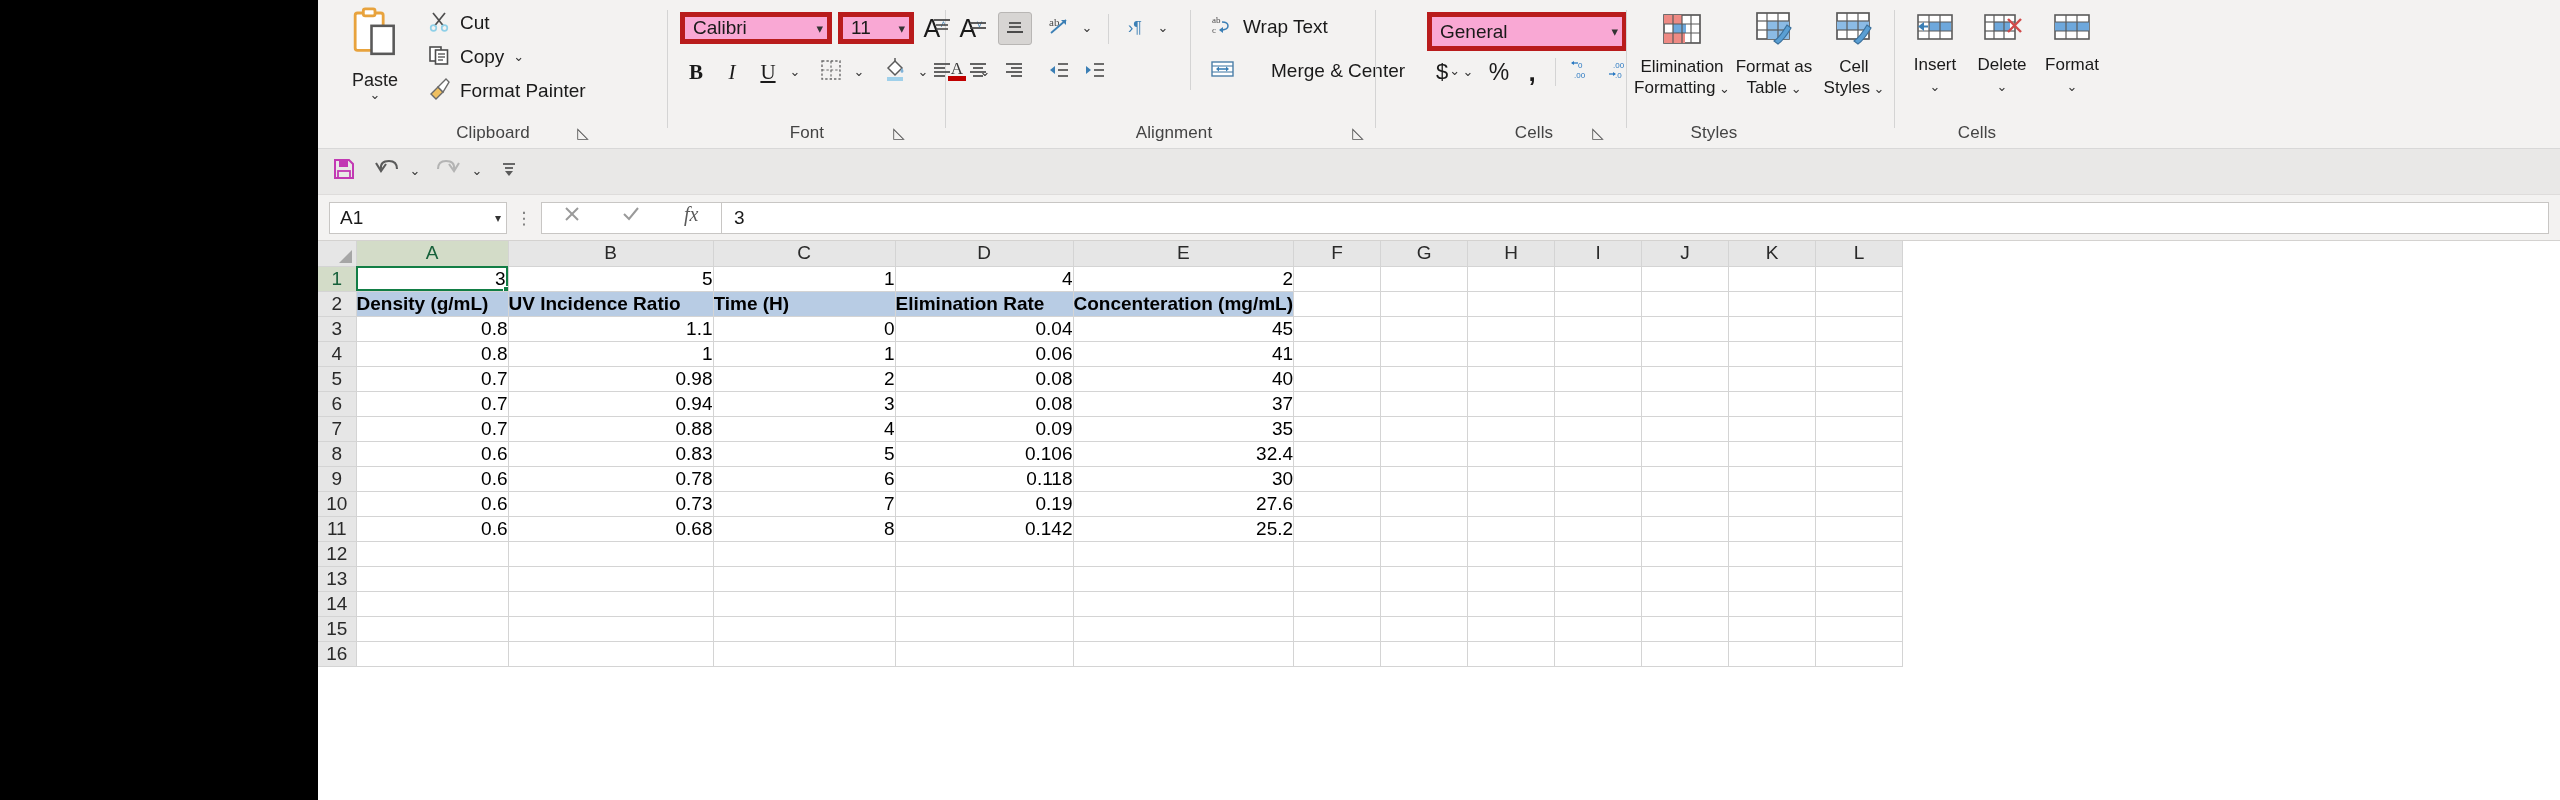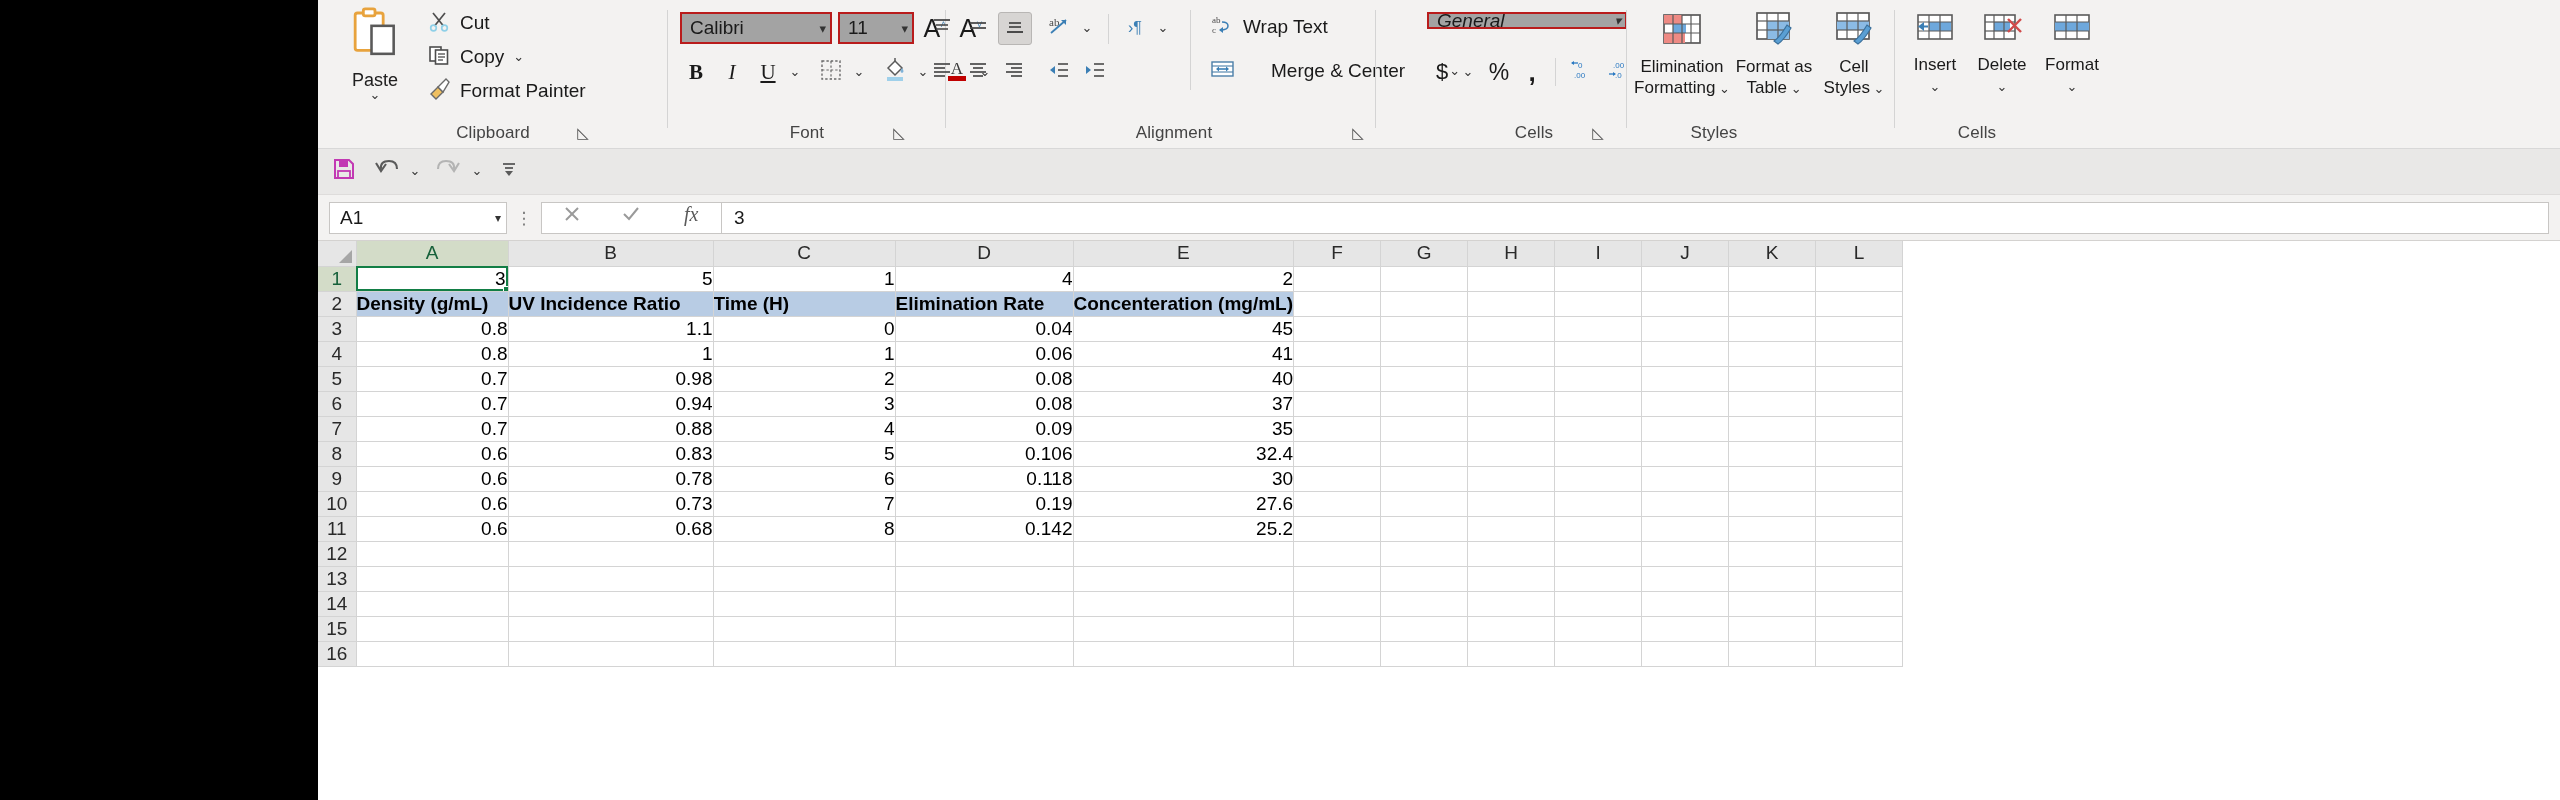--- a/index.html
+++ b/index.html
@@ -69,22 +69,22 @@
     left: 104px;
     height: 30px;
     display: flex; align-items: center; gap: 9px;
     cursor: pointer; padding: 0 5px; border-radius: 3px;
   }
   .cb-item span.lbl { font-size: 19px; color: #1a1a1a; white-space: nowrap; }
 
   
   .combo {
     position: absolute;
-    background: #a3a3a3;
-    border: 2px solid #b91c1c;
+    background: #f9a8d4;
+    border: 5px solid #b91c1c;
     display: flex; align-items: center;
     padding: 0 4px 0 8px;
     font-size: 19px; color: #1a1a1a;
     cursor: text;
   }
   .combo .cval { flex: 1; overflow: hidden; white-space: nowrap; }
   .combo .carr { font-size: 13px; color: #333; padding-left: 4px; }
 
   .tbtn {
     position: absolute;
@@ -512,21 +512,21 @@
         <span>Merge &amp; Center</span>
         <span class="chev" style="line-height:14px; margin-left:8px;">⌄</span>
       </div>
 
       <div class="rgroup-label">Alignment</div>
       <div class="dlg-launcher" style="left:437px;">◺</div>
       <div class="rgroup-sep" style="left:463px;"></div>
     </div>
 
     <div class="rgroup" style="left:1091px; width:250px;">
-      <div class="combo" style="left:18px; top:12px; width:200px; height:17px;font-style:italic;">
+      <div class="combo" style="left:18px; top:12px; width:200px; height:39px;">
         <span class="cval">General</span>
         <span class="carr">▾</span>
       </div>
       <div class="tbtn" style="left:18px; top:56px; width:30px; height:32px;">
         <span style="font-size:22px;">$</span>
       </div>
       <div class="tbtn" style="left:48px; top:56px; width:22px; height:32px;">
         <span class="chev">⌄</span>
       </div>
       <div class="tbtn" style="left:74px; top:56px; width:32px; height:32px;">

